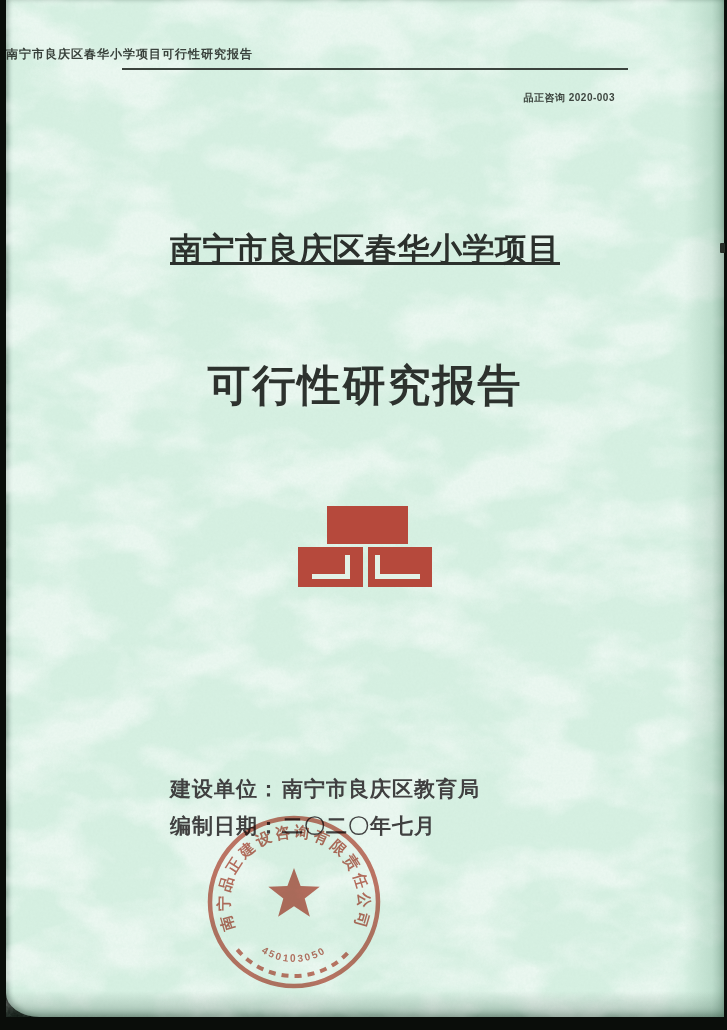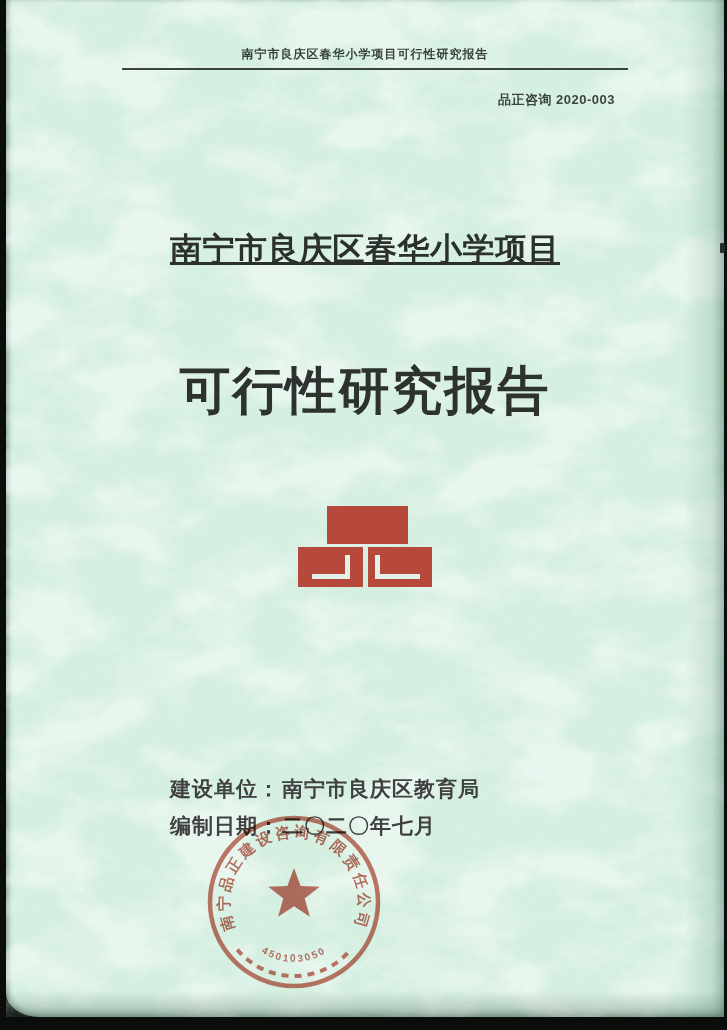--- a/index.html
+++ b/index.html
@@ -21,36 +21,36 @@
     pointer-events:none;
   }
   .bottom-shade{
     position:absolute;left:0;bottom:0;width:100%;height:26px;
     background:linear-gradient(to bottom, rgba(40,80,60,0) 0%, rgba(30,60,45,0.28) 100%);
     pointer-events:none;
   }
   .speck{position:absolute;left:714px;top:243px;width:5px;height:10px;background:#262d27;border-radius:1px;}
 
   .running-title{
-    position:absolute;top:46px;left:0;width:100%;text-align:center;
+    position:absolute;top:46px;left:0;width:100%;text-align:left;
     font-size:12px;font-weight:bold;color:#39413b;letter-spacing:1px;
   }
   .header-rule{position:absolute;left:116px;top:68px;width:506px;height:2px;background:#3b433d;}
   .doc-number{
     position:absolute;top:91px;right:109px;
-    font-size:13px;font-weight:bold;color:#3c443e;letter-spacing:0.5px;
+    font-size:10px;font-weight:bold;color:#3c443e;letter-spacing:0.5px;
     font-family:"Liberation Sans", sans-serif;
   }
   .project-title{
     position:absolute;top:228px;left:0;width:100%;text-align:center;
     font-size:32px;font-weight:bold;color:#2b302c;letter-spacing:0.5px;text-decoration:underline;
   }
   .report-title{
     position:absolute;top:357px;left:0;width:100%;text-align:center;
-    font-size:51px;font-weight:bold;color:#2d322e;letter-spacing:2px;
+    font-size:43px;font-weight:bold;color:#2d322e;letter-spacing:2px;
     font-family:"DejaVu Sans", sans-serif;
   }
 
   .logo{position:absolute;left:0;top:0;}
   .brick{position:absolute;background:#b6493c;}
   .brick-top{left:321px;top:506px;width:81px;height:38px;}
   .brick-left{left:292px;top:547px;width:65px;height:40px;}
   .brick-right{left:362px;top:547px;width:64px;height:40px;}
   .mark{position:absolute;}
   .mark-left{left:14px;top:8px;width:33px;height:19px;border-right:5px solid #e3f2e8;border-bottom:5px solid #e3f2e8;}

